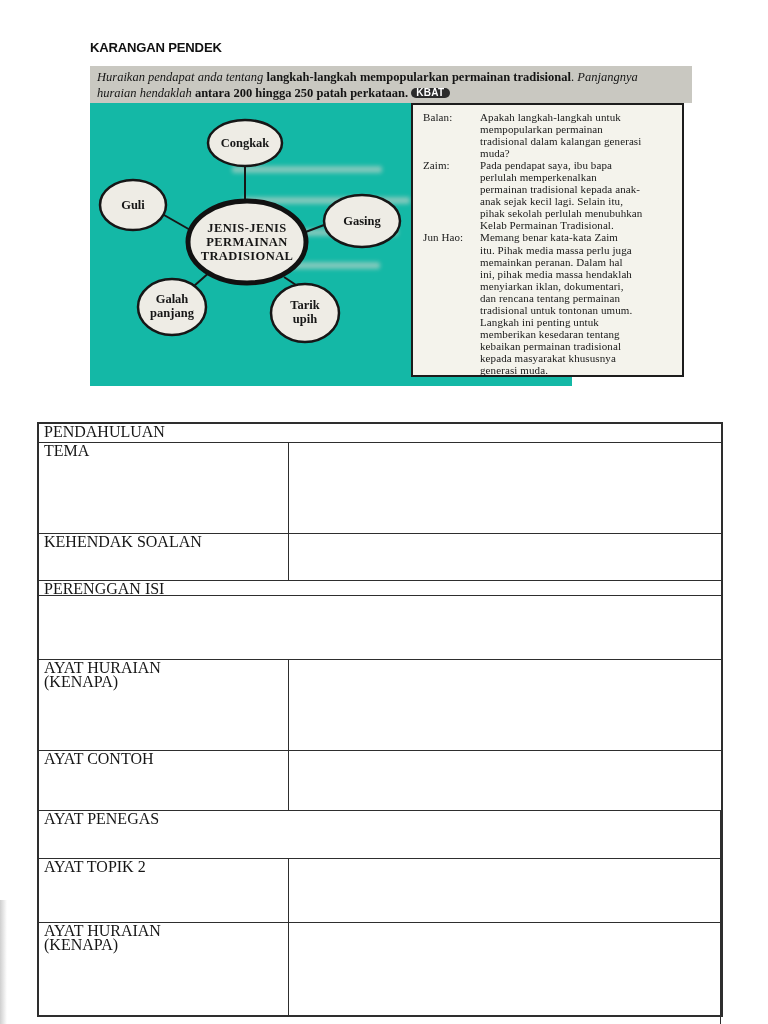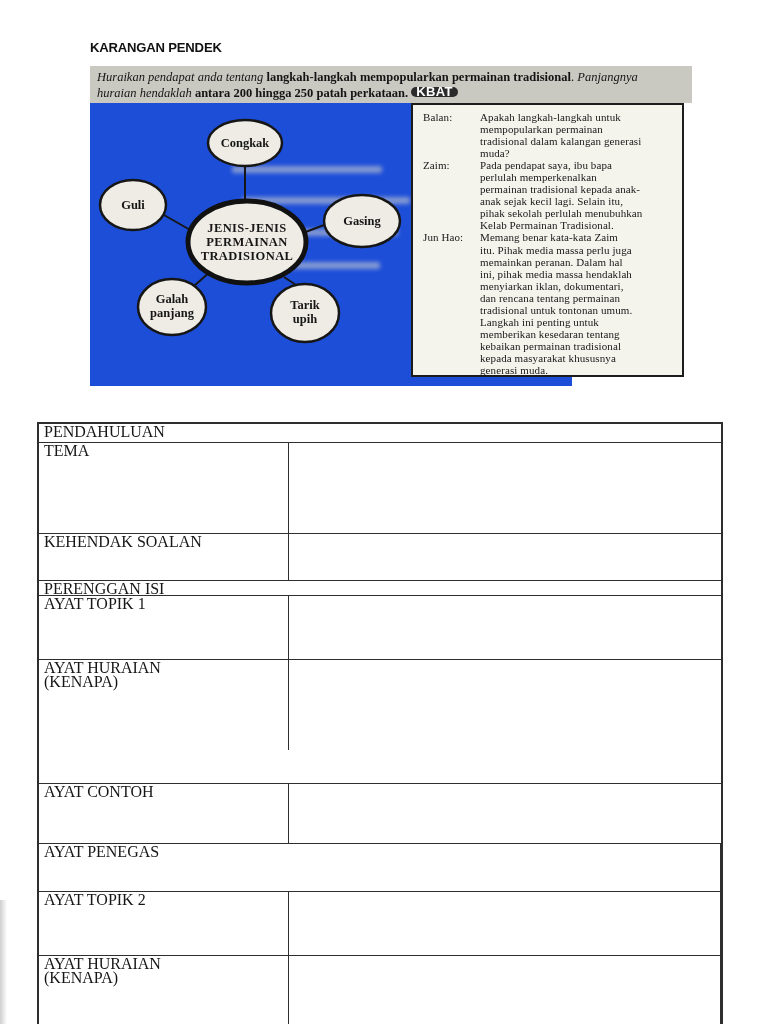--- a/index.html
+++ b/index.html
@@ -9,33 +9,33 @@
   }
   
   .page-title{
     position:absolute;left:90px;top:40px;margin:0;
     font-family:"Liberation Sans",sans-serif;font-size:13.5px;font-weight:bold;
     letter-spacing:-0.2px;color:#111;transform:scaleX(0.97);transform-origin:left;
   }
   
   .scan{
     position:absolute;left:90px;top:66px;width:482px;height:320px;
-    background:#1d4ed8;
+    background:#14b8a6;
   }
   .band{
     position:absolute;left:0;top:0;width:602px;height:37px;
     background:#c9c8c1;box-sizing:border-box;padding:4px 6px 0 7px;
     font-family:"Liberation Serif",serif;font-size:12.5px;color:#141414;
     line-height:15.5px;white-space:nowrap;
   }
   .seg-i{font-style:italic;}
   .seg-b{font-weight:bold;}
   .kbat-badge{
     display:inline-block;background:#2b2b2b;color:#fff;
-    font-family:"Liberation Sans",sans-serif;font-size:13px;font-weight:bold;
+    font-family:"Liberation Sans",sans-serif;font-size:10px;font-weight:bold;
     line-height:10px;padding:0 5px;border-radius:5px;vertical-align:1px;
     letter-spacing:0.3px;
   }
   .ghost{position:absolute;background:#d8d6cd;filter:blur(2px);opacity:.55;border-radius:2px;}
   .mindmap{position:absolute;left:0;top:37px;}
   .mindmap text{
     font-family:"Liberation Serif",serif;font-weight:bold;fill:#161616;
     text-anchor:middle;
   }
   .mindmap .node-label{font-size:12.5px;}
@@ -169,33 +169,30 @@
     <div class="t-row" style="height: 47px;">
       <div class="t-cell-left">
         <span class="t-label">KEHENDAK SOALAN</span>
       </div>
       <div class="t-cell-right"></div>
     </div>
     <div class="t-row" style="height: 15px;">
       <span class="t-label">PERENGGAN ISI</span>
     </div>
     <div class="t-row" style="height: 64px;">
-      <div class="t-cell-left">
-        <span class="t-label">AYAT TOPIK 1</span>
-      </div>
       <div class="t-cell-right"></div>
     </div>
     <div class="t-row" style="height: 91px;">
       <div class="t-cell-left">
         <span class="t-label">AYAT HURAIAN</span>
         <span class="t-label" style="padding-top: 0px;">(KENAPA)</span>
       </div>
       <div class="t-cell-right"></div>
     </div>
-    <div class="t-row" style="height: 60px; margin-top: 33px;">
+    <div class="t-row" style="height: 60px;">
       <div class="t-cell-left">
         <span class="t-label">AYAT CONTOH</span>
       </div>
       <div class="t-cell-right"></div>
     </div>
     <div class="t-row" style="height: 48px; flex-direction: column;">
       <div class="t-cell-left">
         <span class="t-label">AYAT PENEGAS</span>
       </div>
       <div class="t-cell-right"></div>

